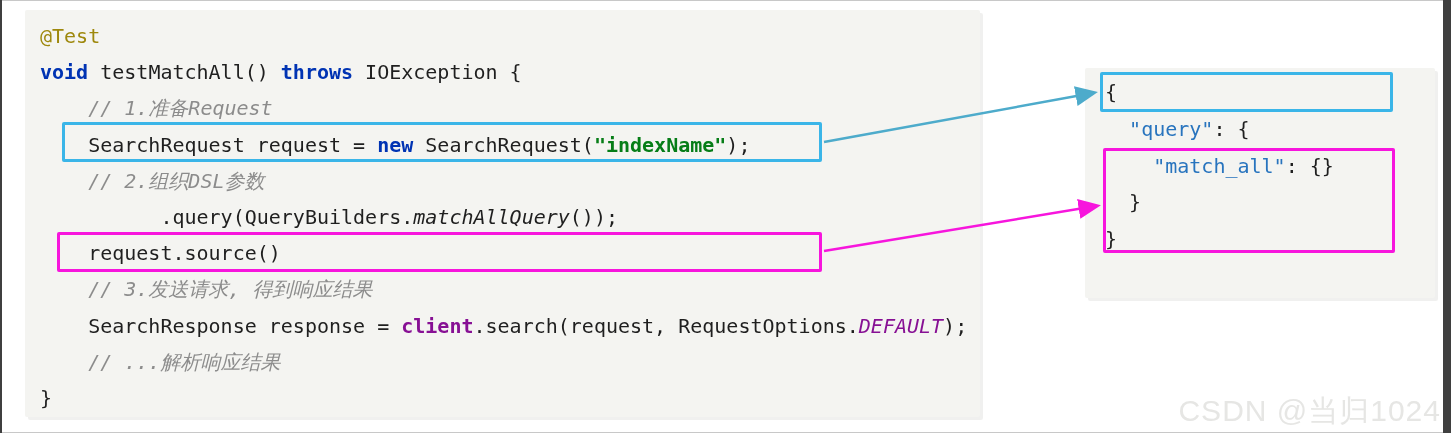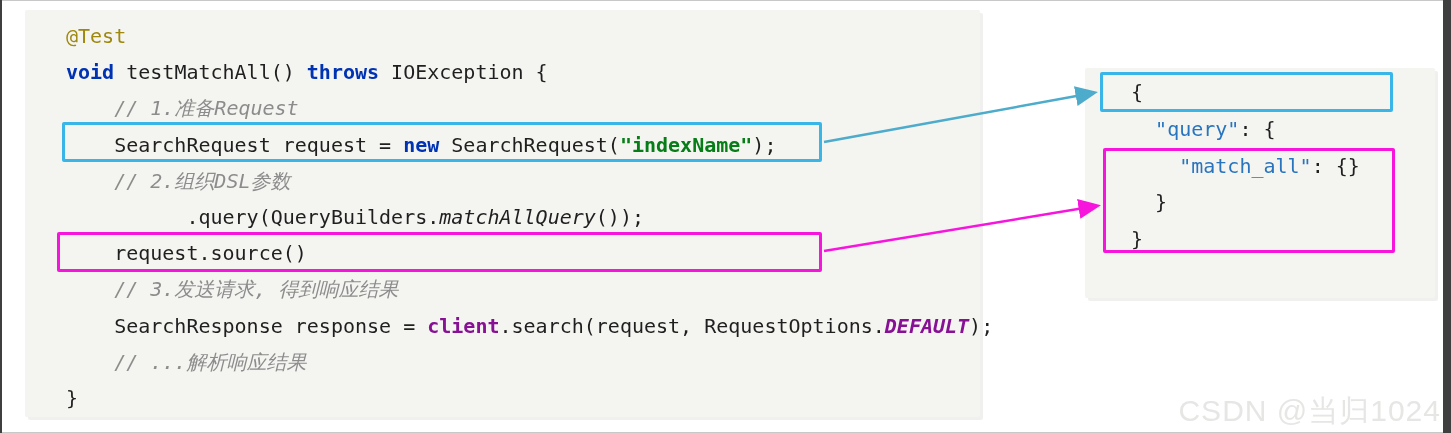--- a/index.html
+++ b/index.html
@@ -7,32 +7,32 @@
          font-family:"DejaVu Sans Mono","Liberation Mono",monospace;}
   
   .frame-left{position:absolute;left:0;top:0;width:2px;height:433px;background:var(--frame-dark);}
   .frame-right{position:absolute;left:1443px;top:0;width:8px;height:433px;background:var(--frame-dark);}
   .frame-top{position:absolute;left:0;top:0;width:1451px;height:1px;background:var(--frame-light);}
   .frame-bottom{position:absolute;left:0;top:432px;width:1451px;height:1px;background:var(--frame-light);}
   
   .panel{position:absolute;background:var(--panel-bg);box-shadow:3px 3px 0 rgba(60,60,50,0.08);border-radius:2px;}
   #java-panel{left:25px;top:10px;width:955px;height:407px;}
   #dsl-panel{left:1085px;top:68px;width:350px;height:230px;}
-  .code{position:absolute;left:0;top:0;right:0;margin-left:26px;}
+  .code{position:absolute;left:0;top:0;right:0;}
   #java-panel .code{padding:8px 0 0 15px;}
   #dsl-panel .code{padding:6px 0 0 20px;}
   .line{white-space:pre;font-size:20px;color:var(--code-text);}
   #java-panel .line{line-height:36.2px;height:36.2px;}
   #dsl-panel .line{line-height:36.8px;height:36.8px;}
   .tok-kw{color:var(--keyword);font-weight:bold;}
   .tok-ann{color:var(--annotation);}
   .tok-str{color:var(--string);font-weight:bold;}
   .tok-com{color:var(--comment);font-style:italic;}
   .tok-field{color:var(--field);font-weight:bold;}
-  .tok-const{color:var(--constant);font-weight:bold;font-style:italic;}
+  .tok-const{color:var(--constant);font-weight:normal;font-style:italic;}
   .tok-static{font-style:italic;}
   .tok-get{color:var(--http-method);}
   .tok-key{color:var(--json-key);}
   
   .hbox{position:absolute;background:transparent;border-style:solid;border-width:3px;border-radius:2px;z-index:4;}
   .hbox-cyan{border-color:var(--highlight-cyan);}
   .hbox-magenta{border-color:var(--highlight-magenta);}
   #box-java-request{left:62px;top:122px;width:754px;height:34px;}
   #box-java-query{left:57px;top:232px;width:759px;height:34px;}
   #box-dsl-get{left:1100px;top:72px;width:287px;height:34px;}

